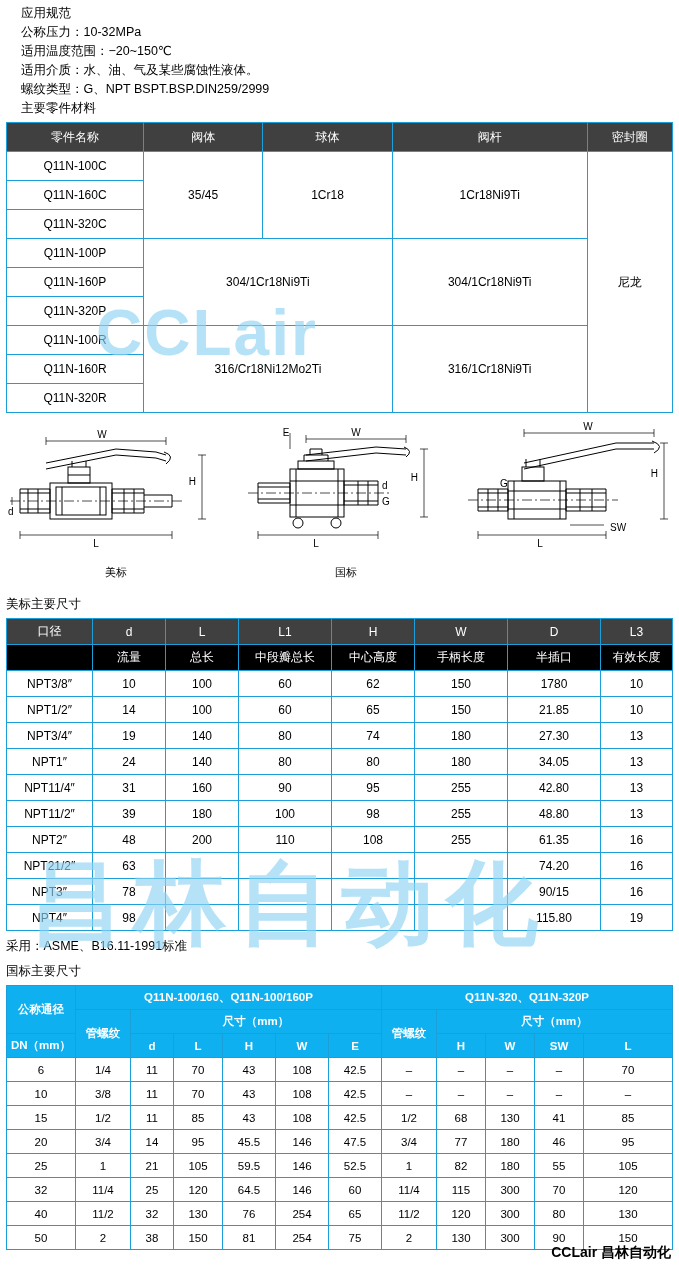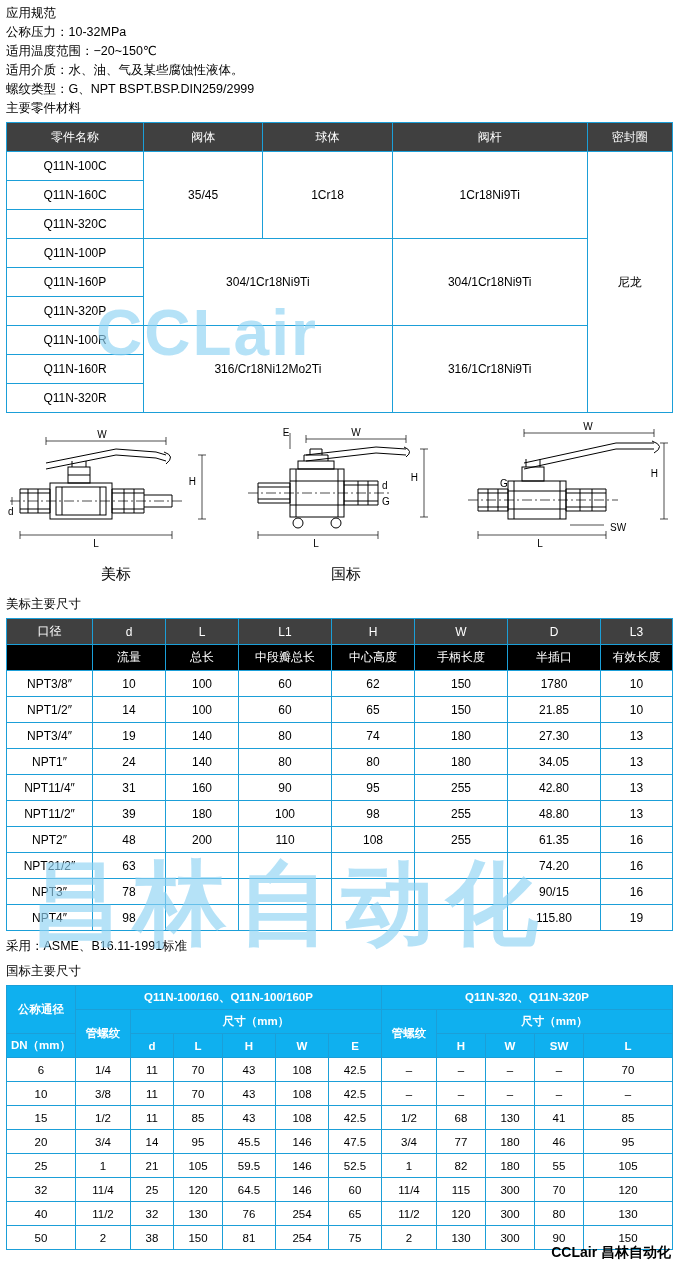--- a/index.html
+++ b/index.html
@@ -8,21 +8,21 @@
     background:#ffffff;
     font-family:"Liberation Sans","DejaVu Sans",sans-serif;
     font-size:12px;
     color:#000;
     position:relative;
     overflow:hidden;
   }
   .page{position:relative;width:679px;height:1266px;}
 
   
-  .spec{padding:4px 6px 0 6px;}
+  .spec{padding:4px 6px 0 21px;}
   .spec div{line-height:19px;font-size:12.5px;}
 
   
   table{border-collapse:collapse;}
   .tbl{width:667px;margin:4px 6px 0 6px;}
   .tbl td,.tbl th{border:1px solid #1b9fd8;text-align:center;font-weight:normal;font-size:12px;padding:0;}
 
   .hdr{background:#404040;color:#fff;font-weight:bold;height:26px;}
 
   
@@ -35,21 +35,21 @@
 
   
   #gb-table td{height:23px;font-size:11.5px;}
   #gb-table .hdr2{background:#0fb0ef;color:#fff;font-weight:bold;margin-top:28px;}
 
   .note{margin:6px 6px 0 6px;font-size:12.5px;line-height:19px;}
 
   
   .draw-area{position:relative;height:170px;margin-top:6px;}
   .draw{position:absolute;top:0;}
-  .cap{position:absolute;text-align:center;font-size:15px;width:100%;top:146px;}
+  .cap{position:absolute;text-align:center;font-size:11px;width:100%;top:146px;}
 
   .dlabel{font-size:10px;fill:#000;font-family:"Liberation Sans",sans-serif;}
 
   
   .wm{
     position:absolute;
     color:#8fd3f4;
     opacity:.65;
     font-weight:bold;
     pointer-events:none;

